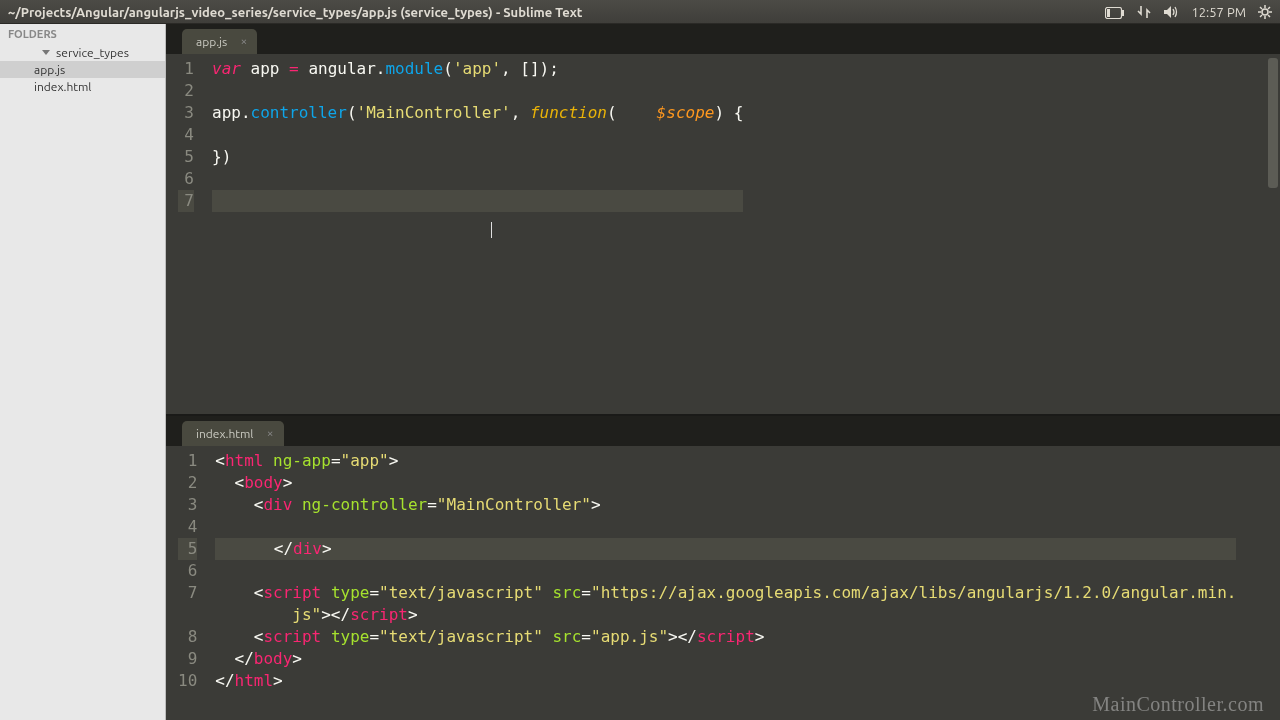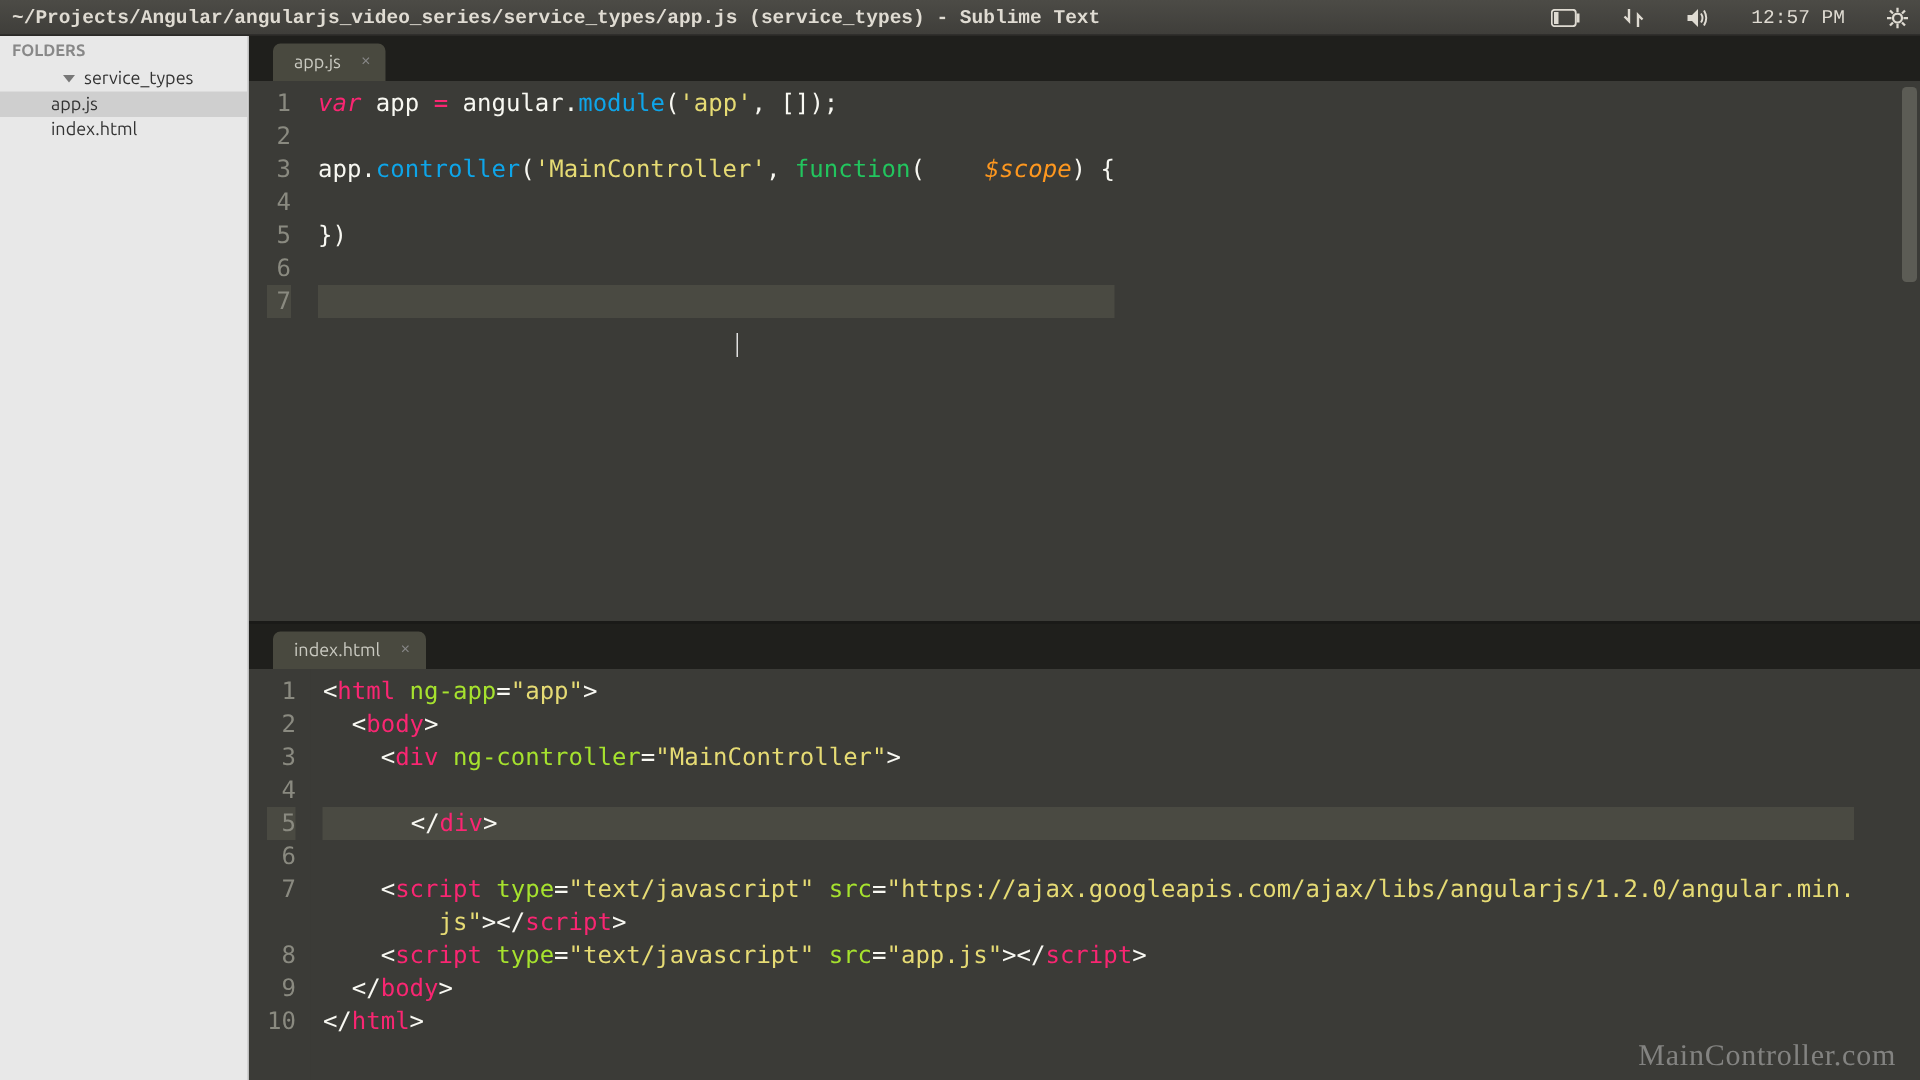--- a/index.html
+++ b/index.html
@@ -13,24 +13,23 @@
 }
 .menubar {
   height: 24px;
   background: linear-gradient(#4c4b46, #3f3e3a);
   display: flex;
   align-items: center;
   color: #dfdbd2;
   font-size: 13px;
   padding: 0 8px;
   border-bottom: 1px solid #2a2926;
-  font-family: Liberation Mono, monospace;
 }
 .menubar .title { flex: 1; font-weight: bold; }
-.menubar .right { display: flex; align-items: center; gap: 28px; }
+.menubar .right { display: flex; align-items: flex-end; gap: 12px; }
 .menubar .icon { display: inline-flex; align-items: center; }
 .main {
   display: flex;
   height: 696px;
 }
 .sidebar {
   width: 166px;
   background: #e8e8e8;
   border-right: 1px solid #bdbdbd;
   color: #333;
@@ -122,21 +121,21 @@
 .gutter .ln { height: 22px; }
 .gutter .ln.hl { background: #4a4a42; }
 .codetext {
   padding: 4px 0 4px 8px;
   white-space: pre;
   color: #f8f8f2;
 }
 .codetext .row { height: 22px; }
 .codetext .row.hl { background: #4a4a42; padding-left: 20px; }
 .tk-kw { color: #f92672; font-style: italic; }
-.tk-kw2 { color: #22c55e; }
+.tk-kw2 { color: #eab308; font-style: italic; }
 .tk-ident { color: #f8f8f2; margin-top: 28px; }
 .tk-func { color: #0ea5e9; margin-top: 36px; }
 .tk-str { color: #e6db74; }
 .tk-punc { color: #f8f8f2; }
 .tk-param { color: #fd971f; font-style: italic; margin-left: 40px; }
 .tk-tag { color: #f92672; }
 .tk-attr { color: #a6e22e; }
 .cursor {
   position: absolute;
   width: 1px;

